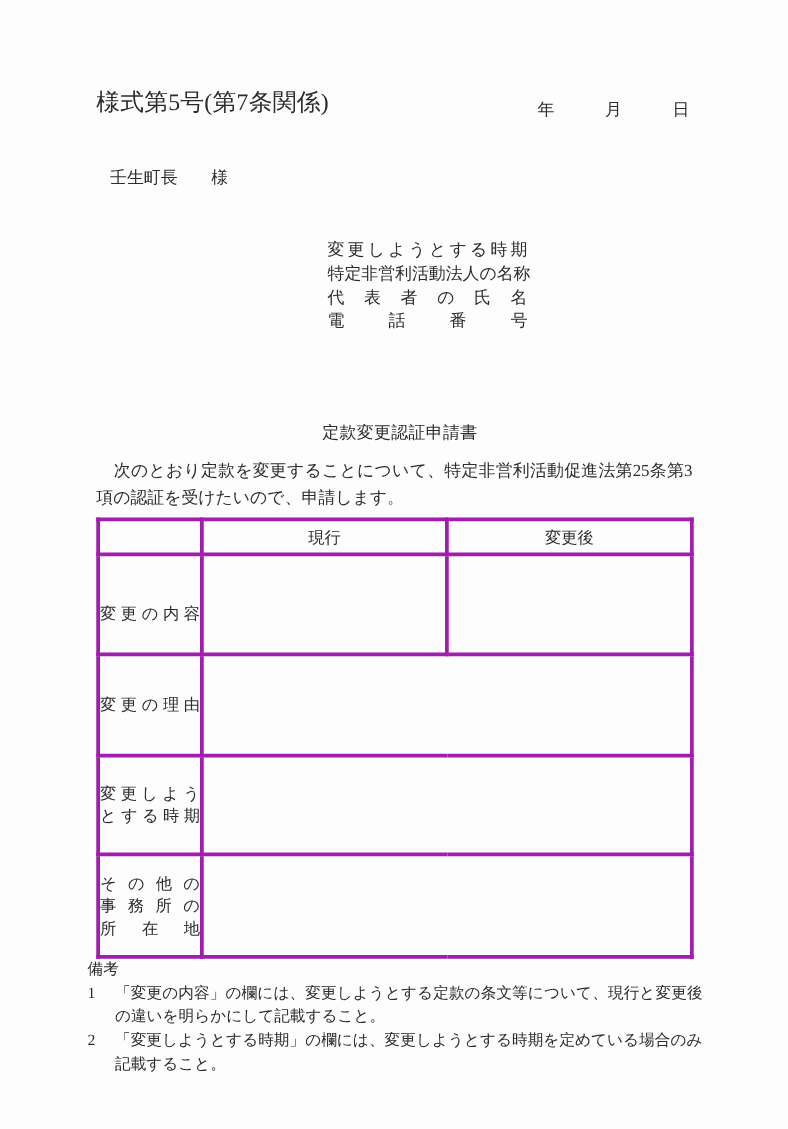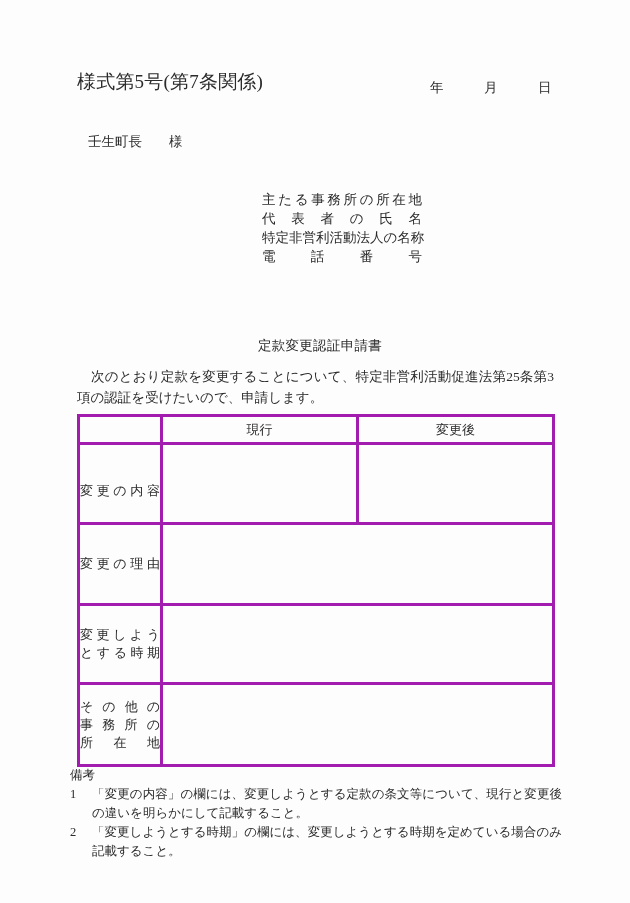--- a/index.html
+++ b/index.html
@@ -171,23 +171,23 @@
 
 <div class="page">
 
   <div class="form-no">様式第5号(第7条関係)</div>
 
   <div class="date-line">年　　　月　　　日</div>
 
   <div class="addressee">壬生町長　　様</div>
 
   <div class="applicant">
-    <span class="line">主たる事務所の所在地</span>
+    <span class="line">変更しようとする時期</span>
+    <span class="line">特定非営利活動法人の名称</span>
     <span class="line">代表者の氏名</span>
-    <span class="line">特定非営利活動法人の名称</span>
     <span class="line">電話番号</span>
   </div>
 
   <div class="doc-title">
     <span class="doc-title-inner">定款変更認証申請書</span>
   </div>
 
   <div class="body-text">次のとおり定款を変更することについて、特定非営利活動促進法第25条第3項の認証を受けたいので、申請します。</div>
 
   <table class="form-table">

